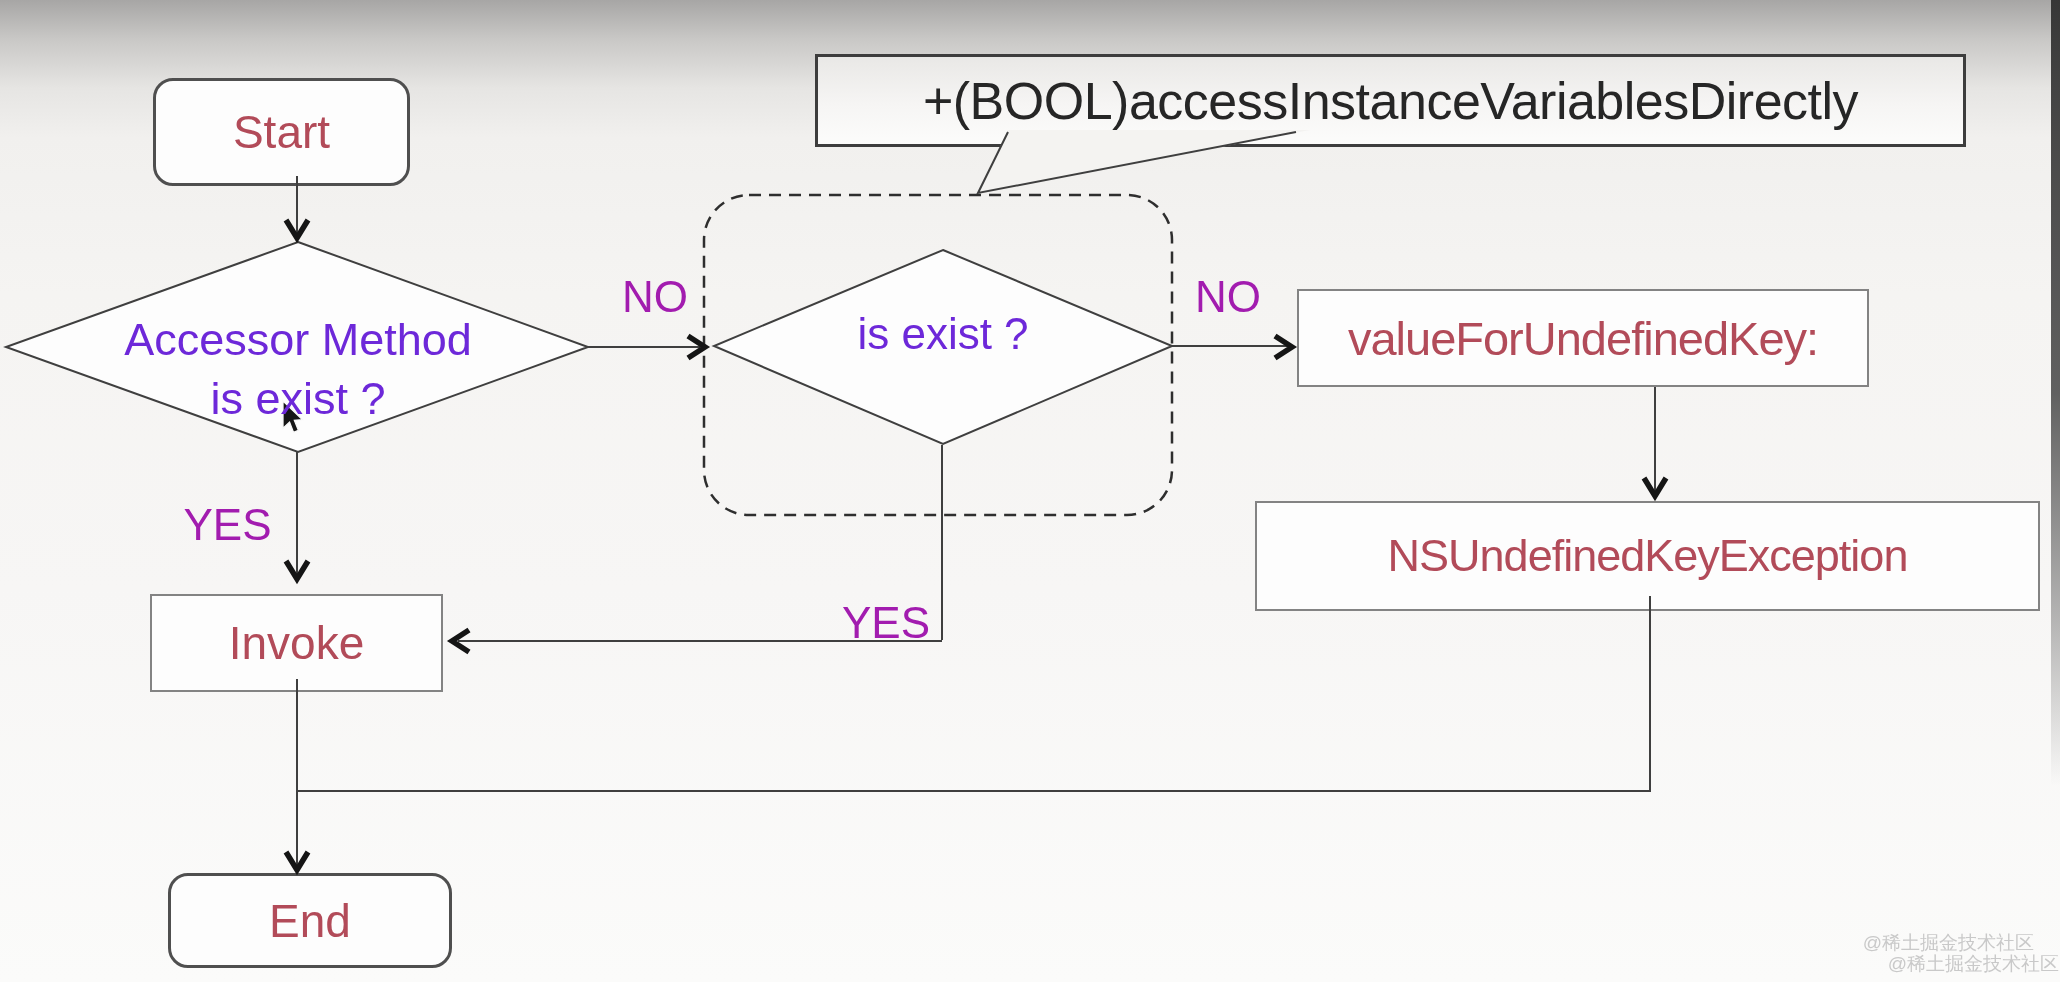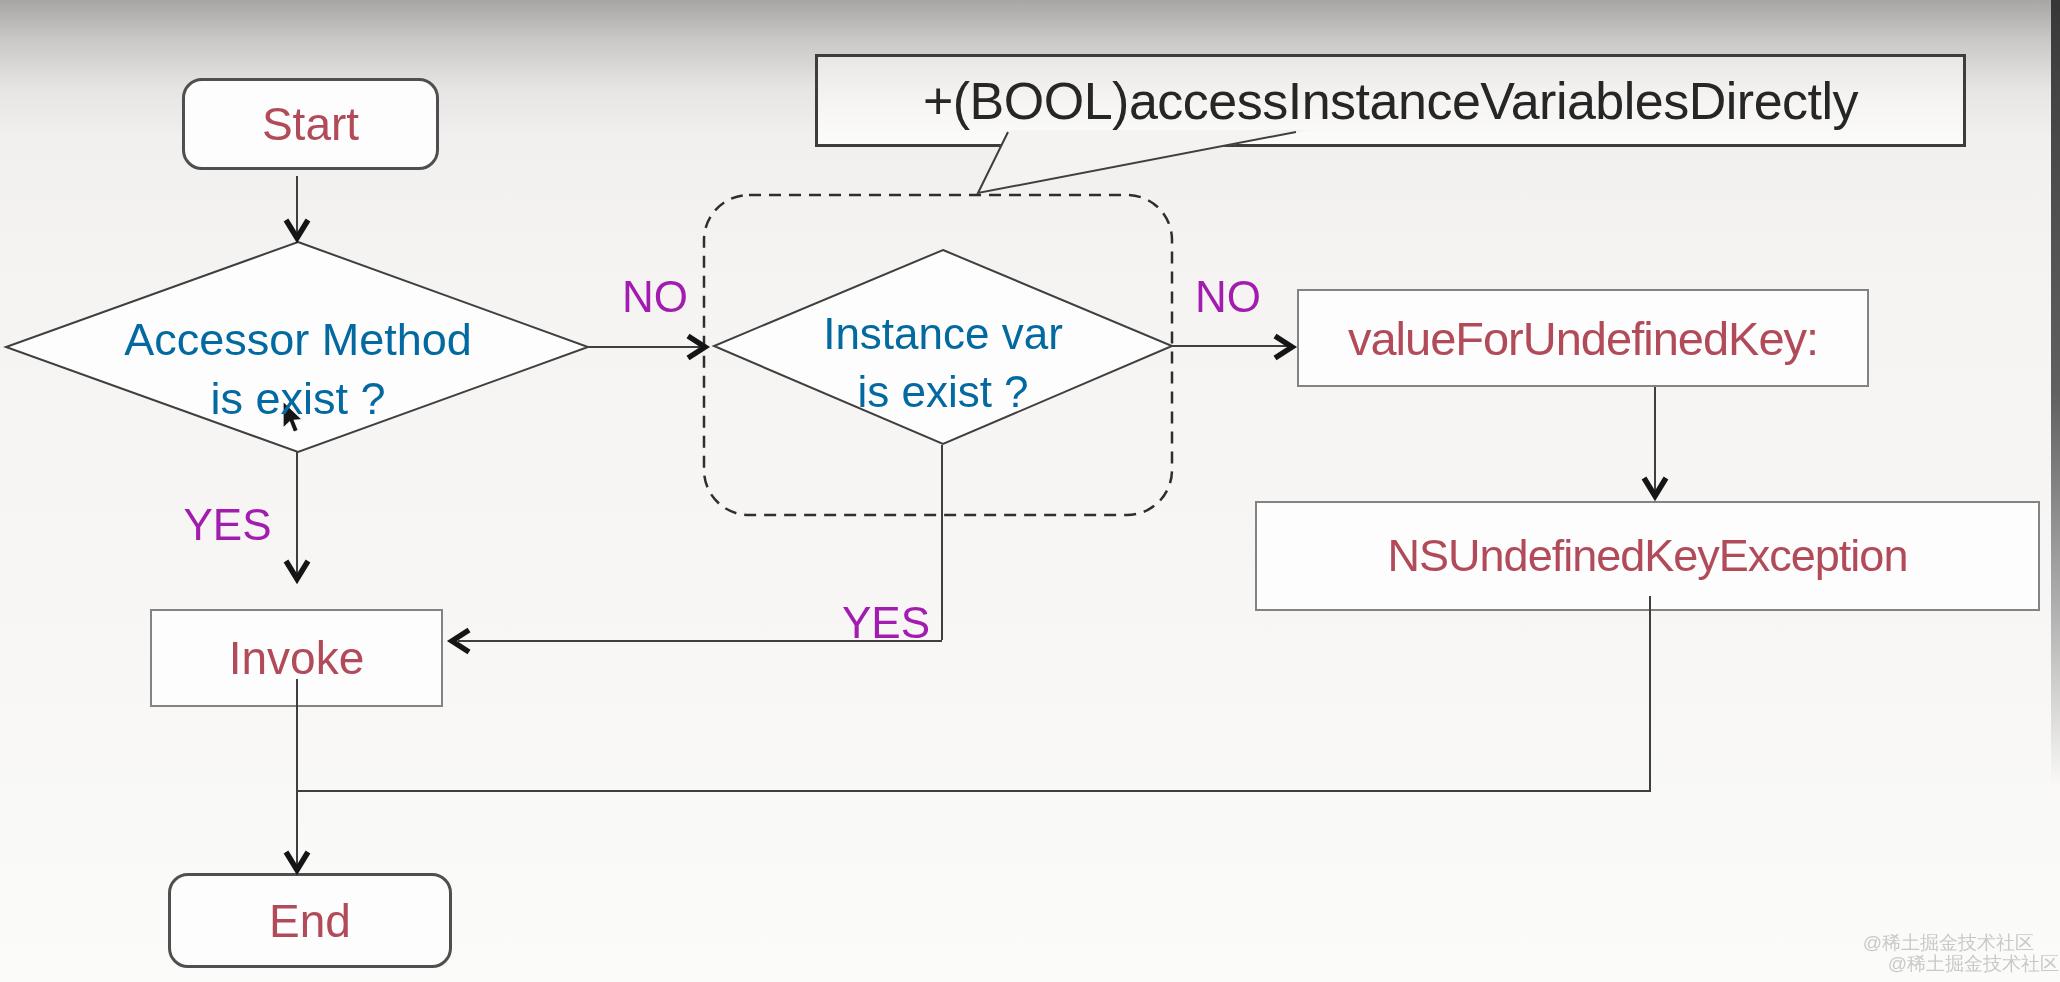--- a/index.html
+++ b/index.html
@@ -7,32 +7,32 @@
     width:2060px;height:982px;position:relative;overflow:hidden;
     font-family:"Liberation Sans","DejaVu Sans",sans-serif;
     background:linear-gradient(180deg,#a7a6a5 0%,#c9c8c6 4%,#e6e5e3 9%,#f1f0ee 14%,#f5f4f2 30%,#f7f6f5 60%,#fbfbfa 100%);
   }
   .abs{position:absolute;}
   .node-text{color:#b24b59;}
   .box{background:#fdfdfd;display:flex;align-items:center;justify-content:center;box-sizing:border-box;z-index:1;}
   .rounded{border:3px solid #4f4f4f;border-radius:20px;}
   .rect{border:2px solid #838383;}
   .label{color:#a21caf;font-size:44px;font-weight:500;z-index:3;text-align:center;}
-  .dtext{z-index:3;color:#0369a1;text-align:center;line-height:1.32;}
+  .dtext{z-index:3;color:#6d28d9;text-align:center;line-height:1.32;}
   #connector-layer{position:absolute;left:0;top:0;z-index:2;pointer-events:none;}
   #right-edge-strip{left:2051px;top:0;width:9px;height:982px;z-index:4;
     background:linear-gradient(180deg,rgba(45,45,45,.92) 0%,rgba(70,70,70,.85) 40%,rgba(125,125,125,.55) 63%,rgba(200,200,200,0) 80%);}
   .watermark{color:#c9c9c9;font-size:19px;z-index:5;white-space:nowrap;margin-left:8px;}
   #callout-box{left:815px;top:42px;width:1151px;height:93px;border:3px solid #3d3d3d;box-sizing:border-box;
     background:linear-gradient(180deg,#e9e8e6 0%,#f6f5f4 55%,#fcfcfb 100%);
     display:flex;align-items:center;justify-content:center;z-index:1;margin-top:12px;}
   #callout-box .ctext{color:#262626;font-size:52px;letter-spacing:-.5px;white-space:nowrap;}
-  #start-node{left:182px;top:78px;width:257px;height:92px;font-size:46px;align-items:center;}
+  #start-node{left:153px;top:78px;width:257px;height:108px;font-size:46px;align-items:center;}
   #end-node{left:168px;top:873px;width:284px;height:95px;font-size:46px;}
-  #invoke-box{left:150px;top:609px;width:293px;height:98px;font-size:46px;}
+  #invoke-box{left:150px;top:594px;width:293px;height:98px;font-size:46px;}
   #vfu-box{left:1297px;top:289px;width:572px;height:98px;font-size:47px;letter-spacing:-1px;}
   #nsu-box{left:1255px;top:501px;width:785px;height:110px;font-size:45px;letter-spacing:-1px;}
   #accessor-text{left:48px;top:310px;width:500px;font-size:45px;}
   #instance-text{left:693px;top:305px;width:500px;font-size:44px;}
   #label-no-1{left:605px;top:272px;width:100px;}
   #label-no-2{left:1178px;top:272px;width:100px;}
   #label-yes-1{left:170px;top:500px;width:115px;}
   #label-yes-2{left:836px;top:598px;width:100px;}
   #wm1{right:26px;top:930px;}
   #wm2{right:1px;top:951px;}
@@ -100,21 +100,20 @@
     <path d="M0 0 V17 L4.1 13.2 L6.6 19.6 L9.6 18.3 L7.1 12.1 L12.2 11.7 Z" fill="#161616" stroke="#f8f8f8" stroke-width="0.8"></path>
   </g>
 </svg>
 
 <div class="abs dtext" id="accessor-text">
   <div>Accessor Method</div>
   <div>is exist ?</div>
 </div>
 
 <div class="abs dtext" id="instance-text">
-  <div>Instance var</div>
   <div>is exist ?</div>
 </div>
 
 <div class="abs label" id="label-no-1">NO</div>
 <div class="abs label" id="label-no-2">NO</div>
 <div class="abs label" id="label-yes-1">YES</div>
 <div class="abs label" id="label-yes-2">YES</div>
 
 <div class="abs watermark" id="wm1">@稀土掘金技术社区</div>
 <div class="abs watermark" id="wm2">@稀土掘金技术社区</div>

